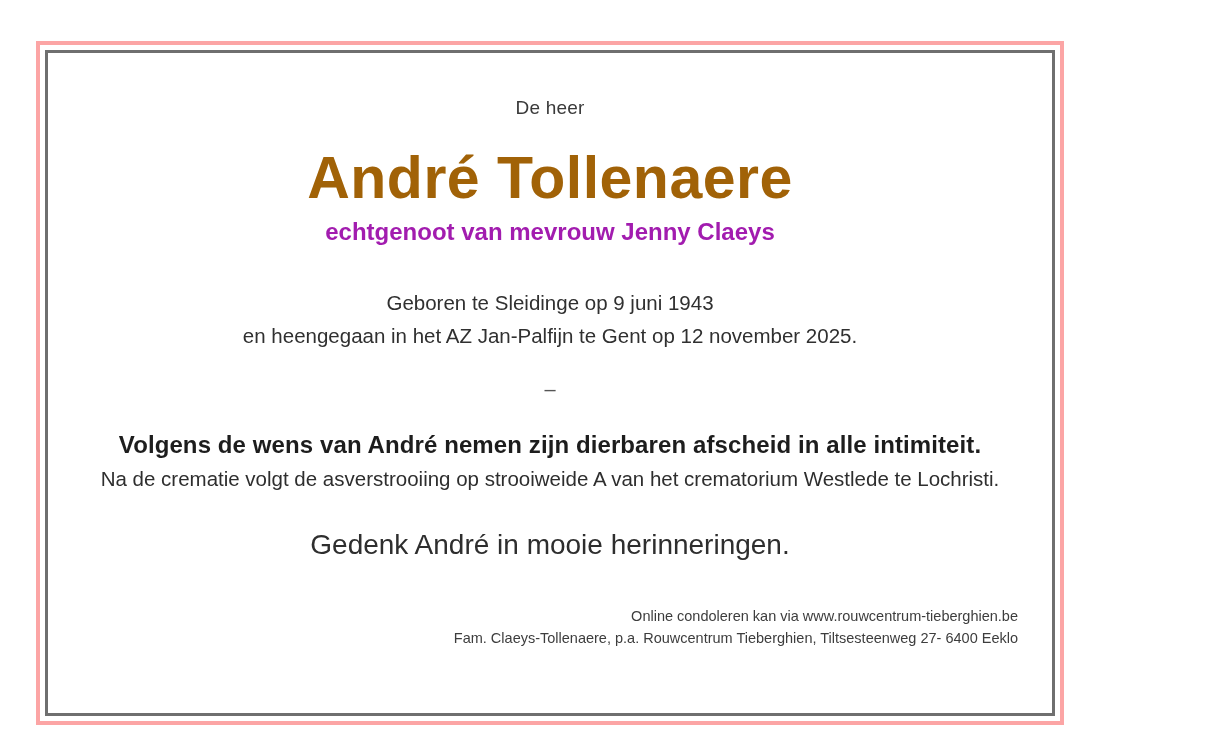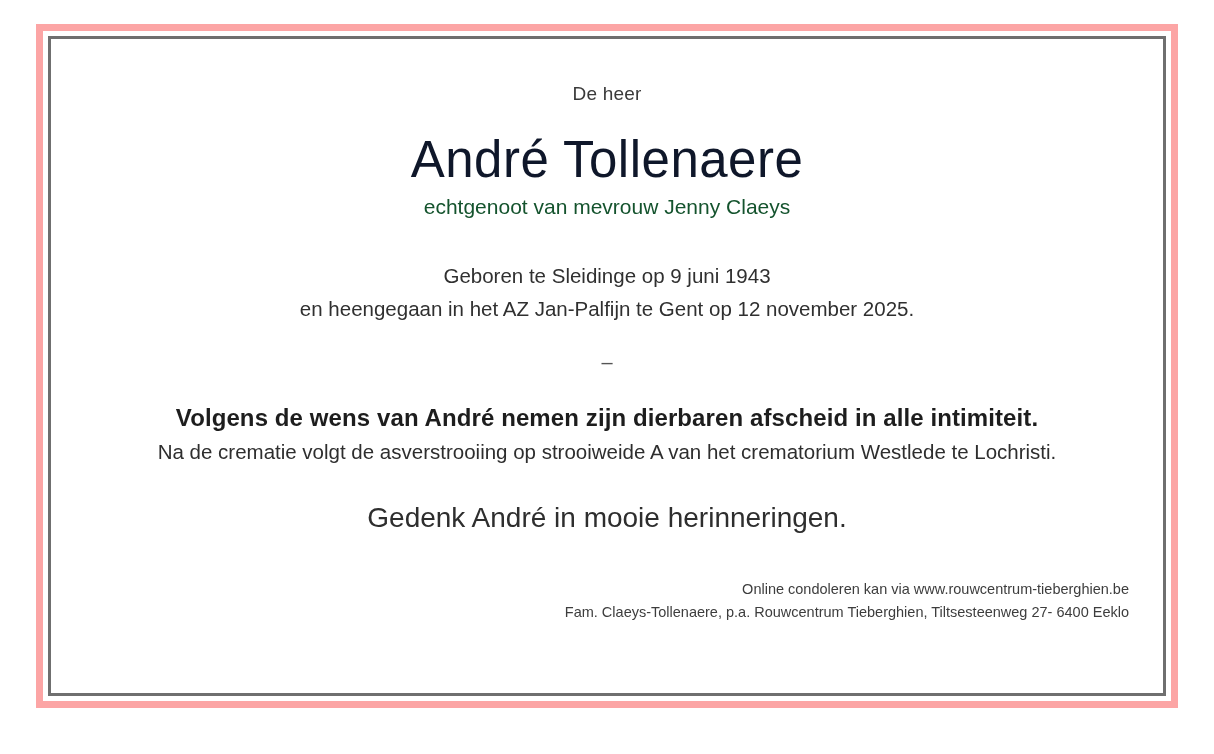--- a/index.html
+++ b/index.html
@@ -18,24 +18,24 @@
     position: relative;
     width: 1214px;
     height: 754px;
     background: #ffffff;
     box-sizing: border-box;
   }
   
   .card-outer {
     position: absolute;
     left: 36px;
-    top: 24px;
-    width: 1142px;
+    top: 41px;
+    width: 1028px;
     height: 684px;
-    border: 7px solid #fca5a5;
+    border: 4px solid #fca5a5;
     background: #ffffff;
     box-sizing: border-box;
   }
   
   .card-inner {
     position: absolute;
     left: 5px;
     top: 5px;
     right: 5px;
     bottom: 5px;
@@ -54,32 +54,32 @@
     text-align: center;
   }
   .salutation {
     font-size: 19px;
     color: #3a3a3a;
     letter-spacing: 0.2px;
     margin: 0 0 28px 0;
     font-weight: 400;
   }
   .fullname {
-    font-size: 51px;
-    font-weight: 400;
-    color: #0f172a;
+    font-size: 59px;
+    font-weight: 700;
+    color: #a16207;
     letter-spacing: 0.5px;
     line-height: 1.06;
     margin: 0 0 8px 0;
     white-space: nowrap;
   }
   .spouse {
-    font-size: 21px;
-    color: #14532d;
-    font-weight: 400;
+    font-size: 24px;
+    color: #a21caf;
+    font-weight: 700;
     margin: 0 0 40px 0;
   }
   .lifeline {
     font-size: 20.5px;
     color: #303030;
     line-height: 1.62;
     font-weight: 400;
     margin: 0 0 26px 0;
   }
   .separator {

